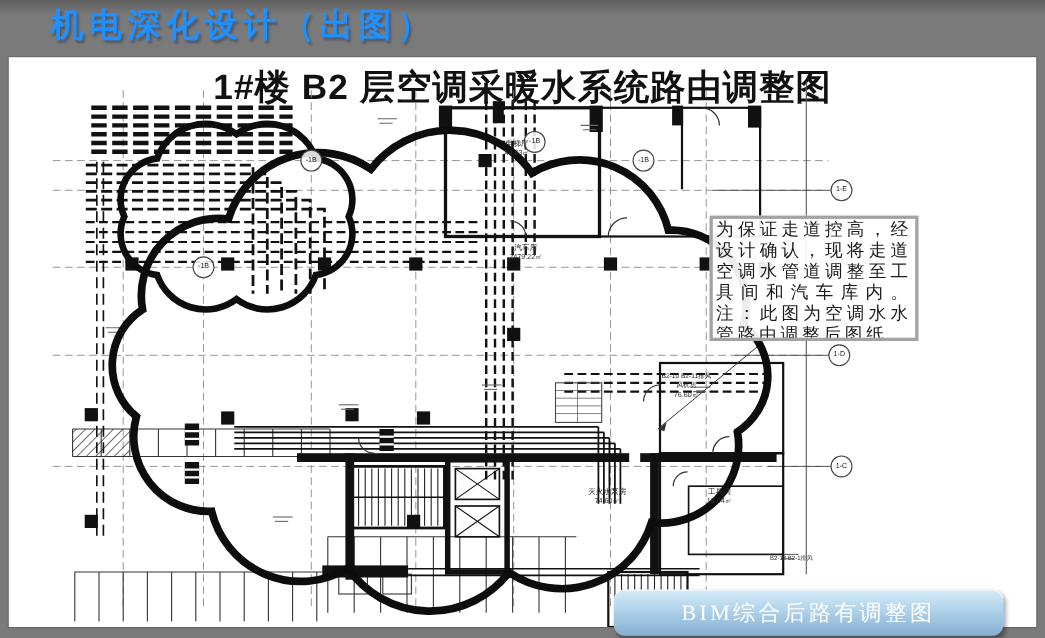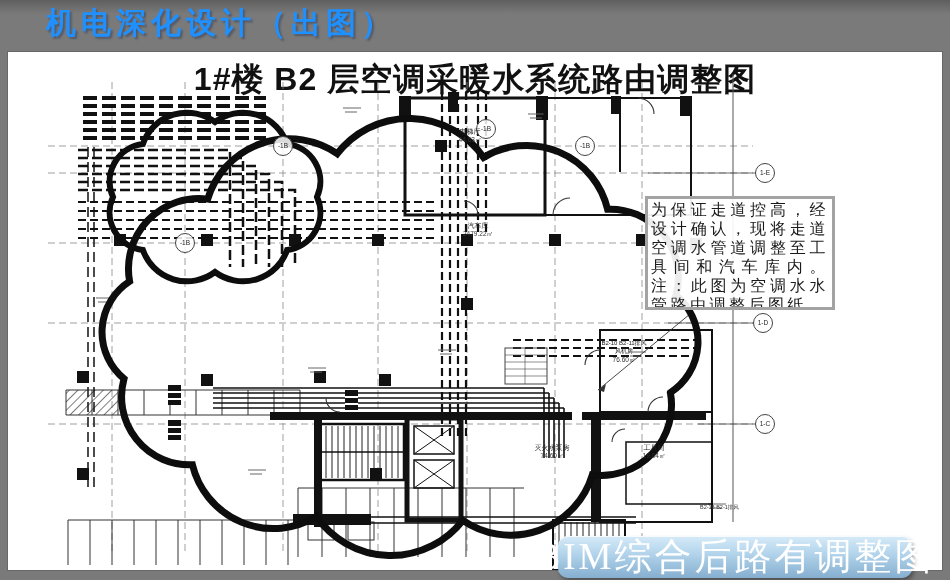--- a/index.html
+++ b/index.html
@@ -45,21 +45,21 @@
   .room-label .nm{display:block;}
   .room-label .ar{display:block;font-size:6.5px;color:#333;}
   .tiny-label{position:absolute;font-size:5.5px;color:#333;white-space:nowrap;}
   .caption-badge{
     position:absolute;left:558px;top:536px;width:354px;height:42px;
     border-radius:10px;
     background:linear-gradient(180deg,#d6ebf8 0%,#b9d8ee 35%,#9cc2de 70%,#86aed0 100%);
     box-shadow:2px 3px 4px rgba(0,0,0,.35), inset 0 1px 0 rgba(255,255,255,.8);
     display:flex;align-items:center;justify-content:center;
     font-family:"Liberation Serif",serif;
-    font-size:37px;letter-spacing:3px;color:#ffffff;white-space:nowrap;
+    font-size:20px;letter-spacing:3px;color:#ffffff;white-space:nowrap;
   }
 </style>
 </head>
 <body>
 
 <div class="slide-title">机电深化设计（出图）</div>
 
 <div class="sheet"></div>
 
 <div class="dwg-title">1#楼 B2 层空调采暖水系统路由调整图</div>

